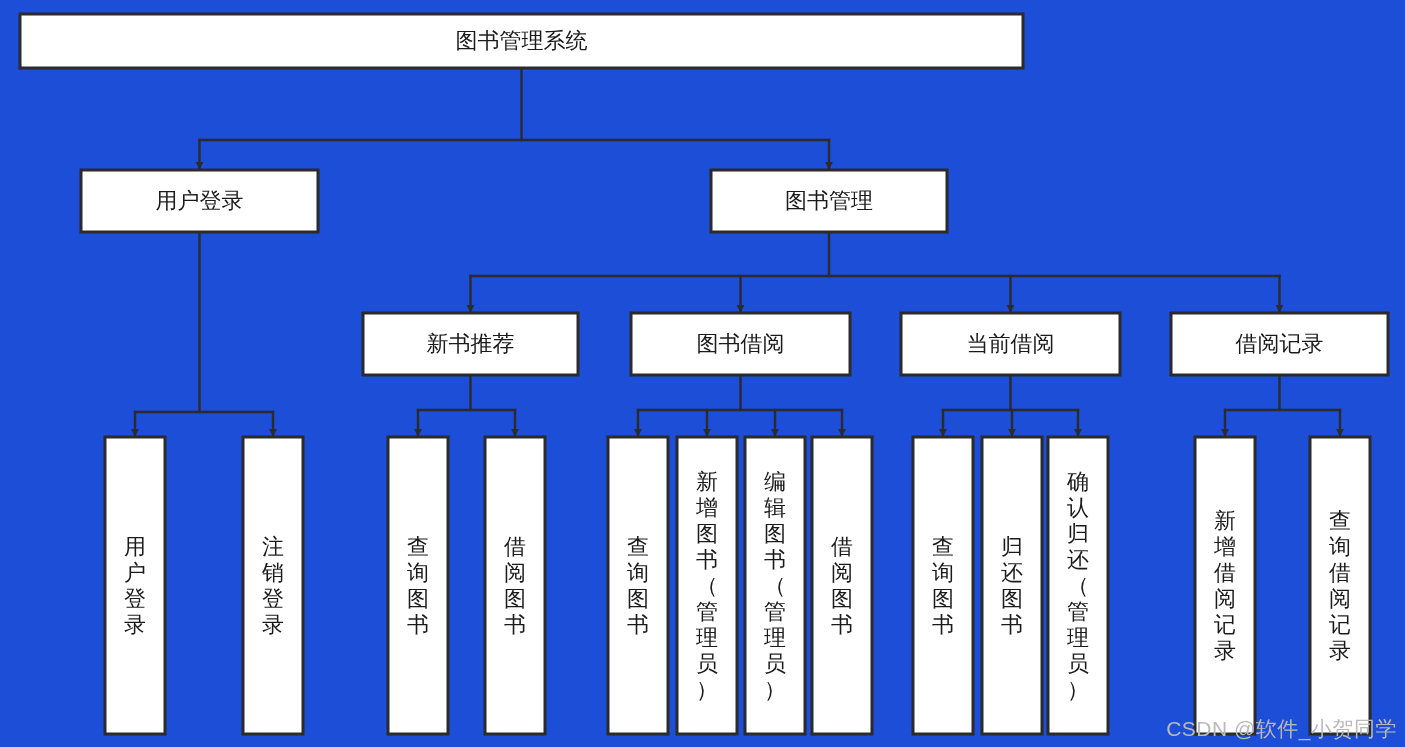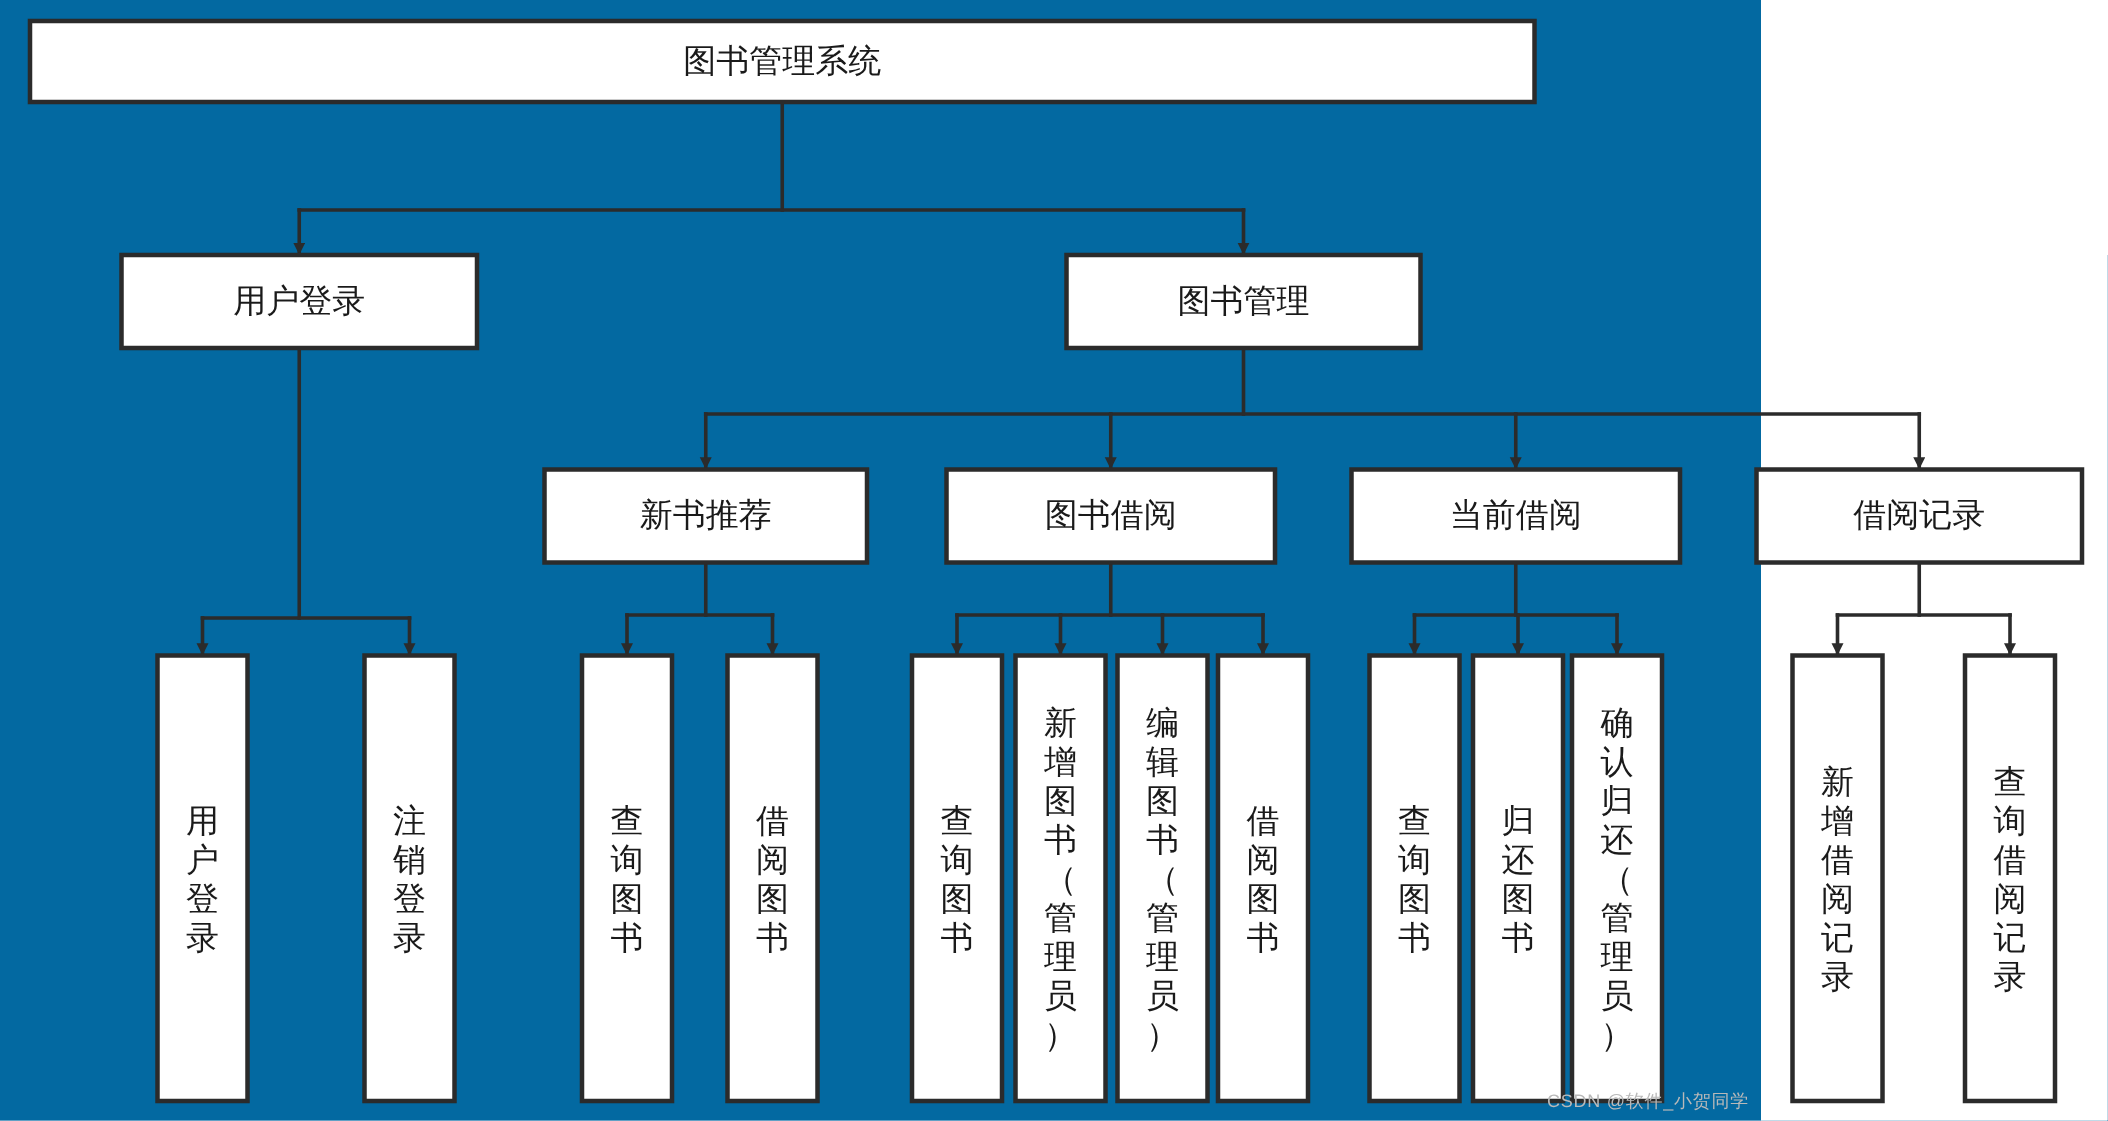--- a/index.html
+++ b/index.html
@@ -1,31 +1,31 @@
 <!DOCTYPE html>
 <html><head>
 <meta charset="utf-8">
 <style>
   html,body{margin:0;padding:0;background:#ffffff;}
   body{
     font-family:"Liberation Sans","DejaVu Sans",sans-serif;
     width:1405px;height:747px;overflow:hidden;
   }
-  #diagram-root{position:relative;width:1174px;height:747px;background:#0369a1;}
+  #diagram-root{position:relative;width:1405px;height:747px;background:#1d4ed8;}
   svg#flow{position:absolute;left:0;top:0;width:1405px;height:747px;display:block;}
   .node-rect{fill:#ffffff;stroke:#2b2b2b;stroke-width:3;}
   .link{stroke:#2b2b2b;stroke-width:2.4;fill:none;stroke-linecap:square;}
   .node-label{
     font-family:"Liberation Sans","DejaVu Sans",sans-serif;
     font-size:22px;fill:#1a1a1a;text-anchor:middle;dominant-baseline:middle;
   }
   .watermark{
     position:absolute;right:8px;bottom:4px;
     font-family:"Liberation Sans","DejaVu Sans",sans-serif;
-    font-size:12px;color:#b9b9b9;white-space:nowrap;letter-spacing:.5px;
+    font-size:21px;color:#b9b9b9;white-space:nowrap;letter-spacing:.5px;
     user-select:none;pointer-events:none;
   }
 </style>
 </head>
 <body>
 
 <div id="diagram-root">
 
   <svg id="flow" viewBox="0 0 1405 747">
     <defs>

